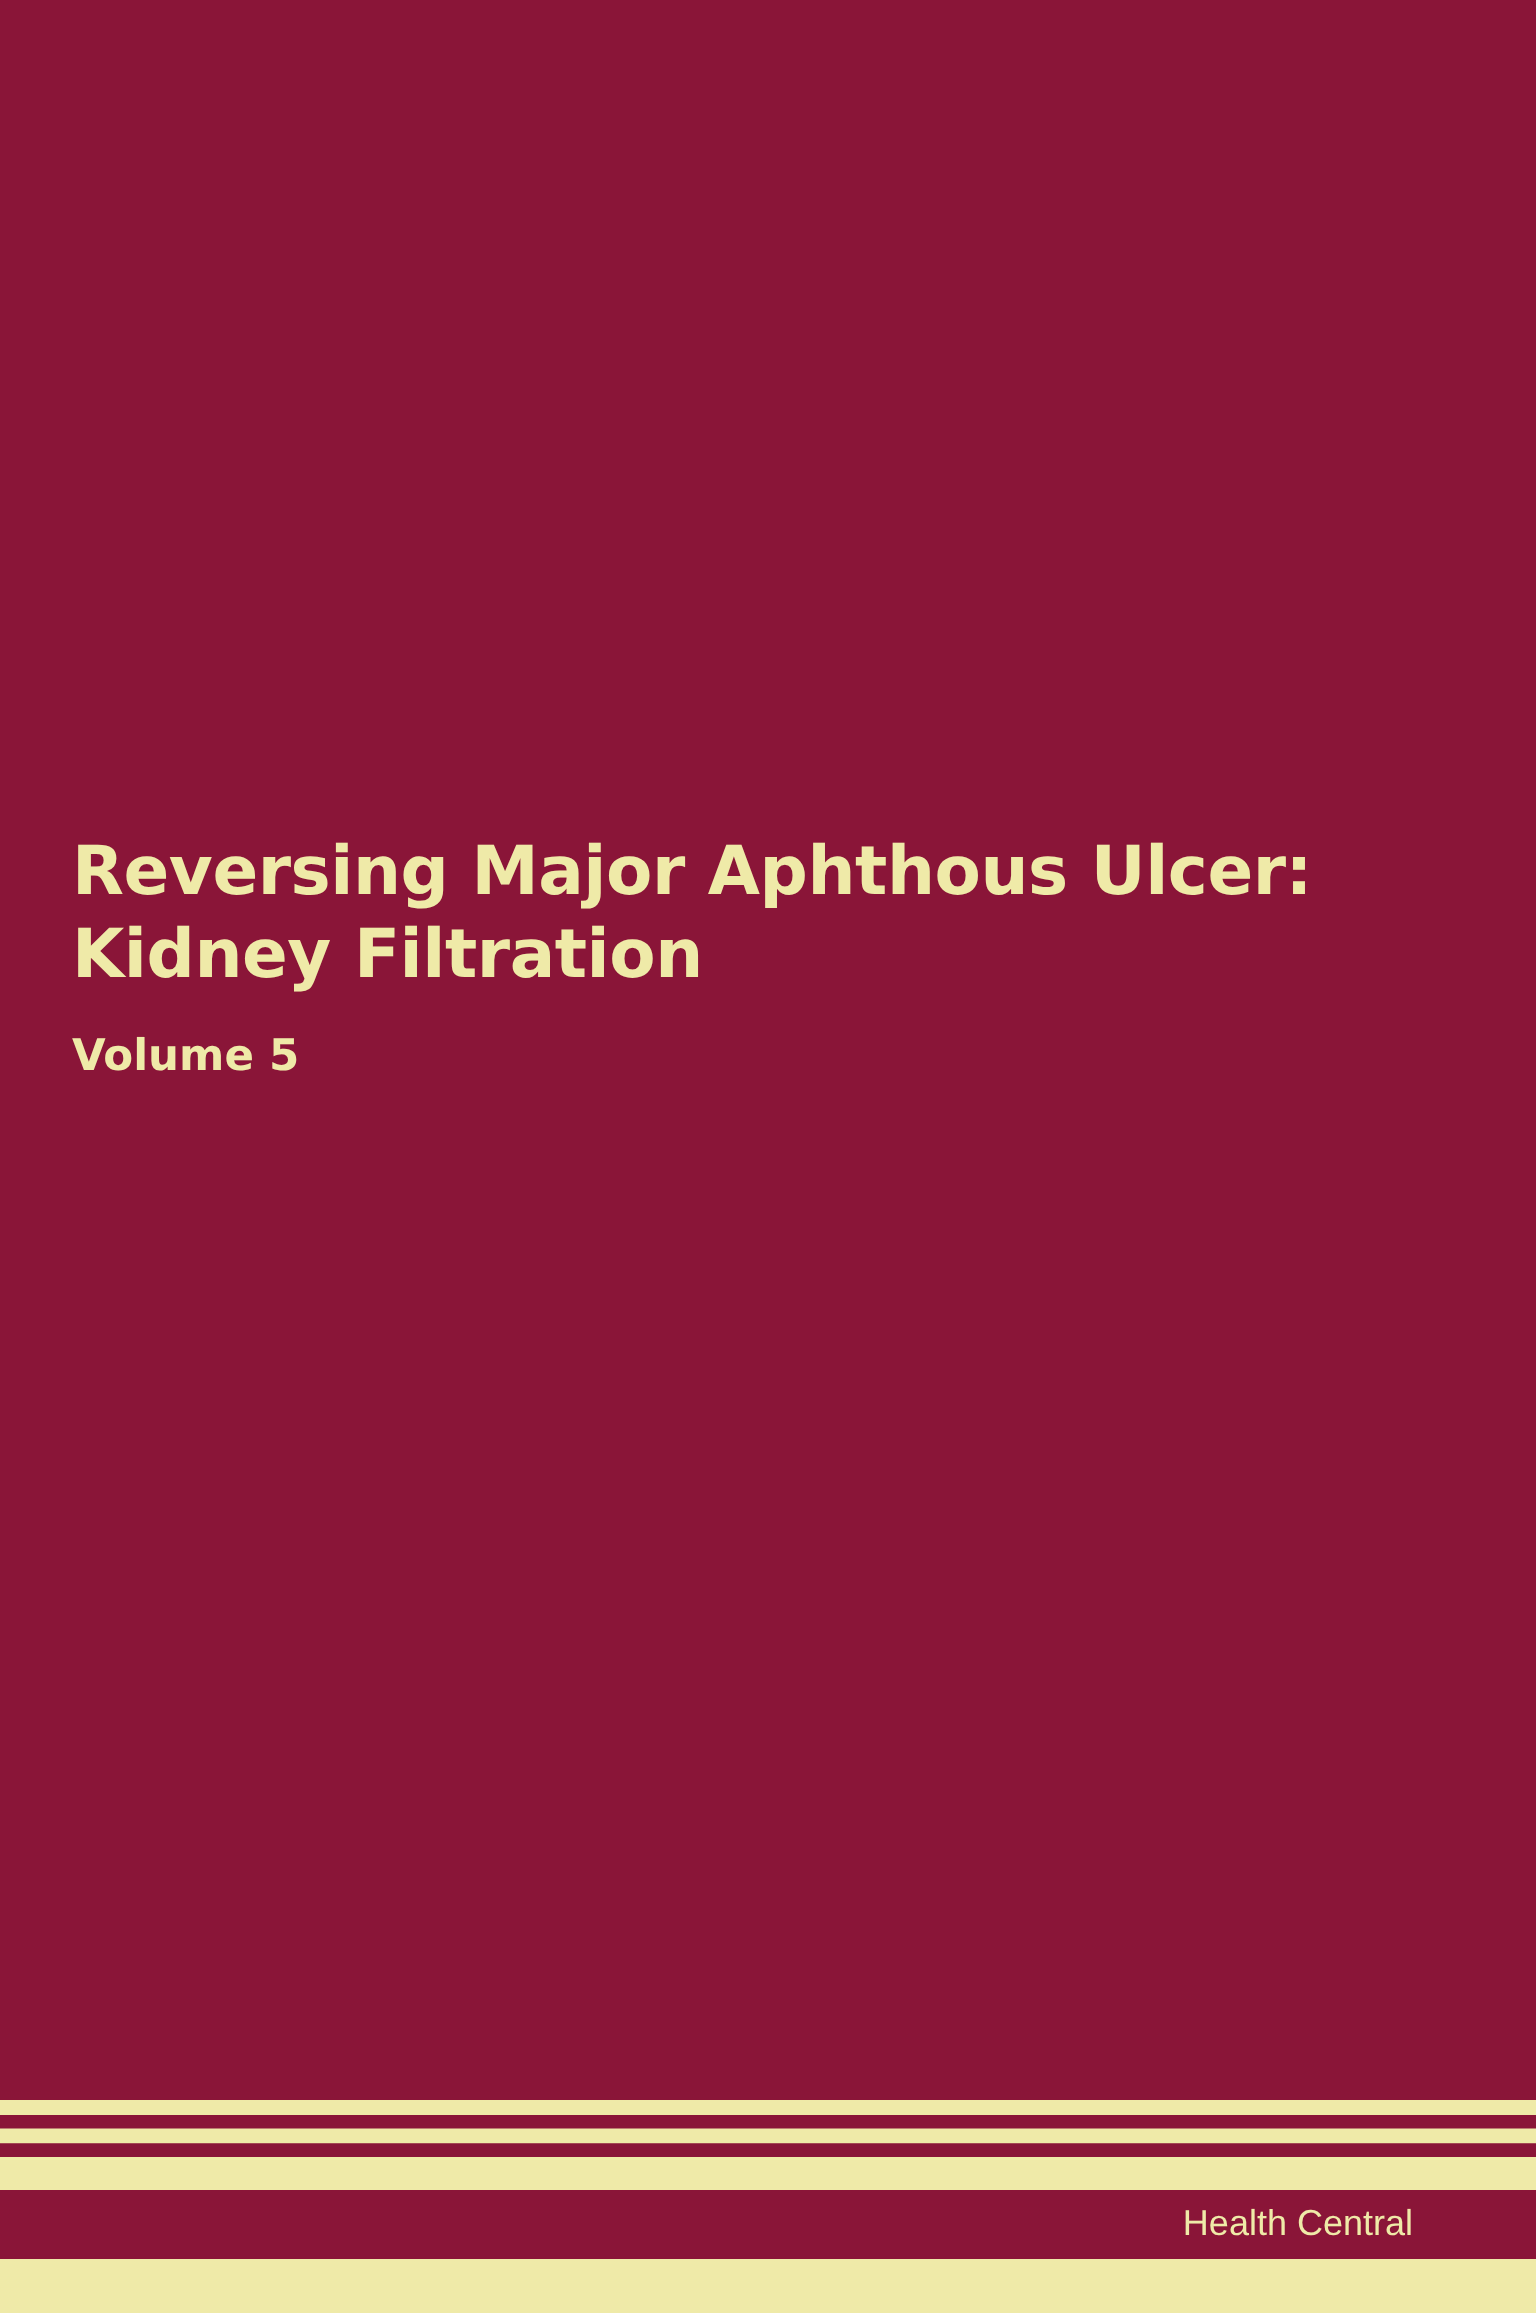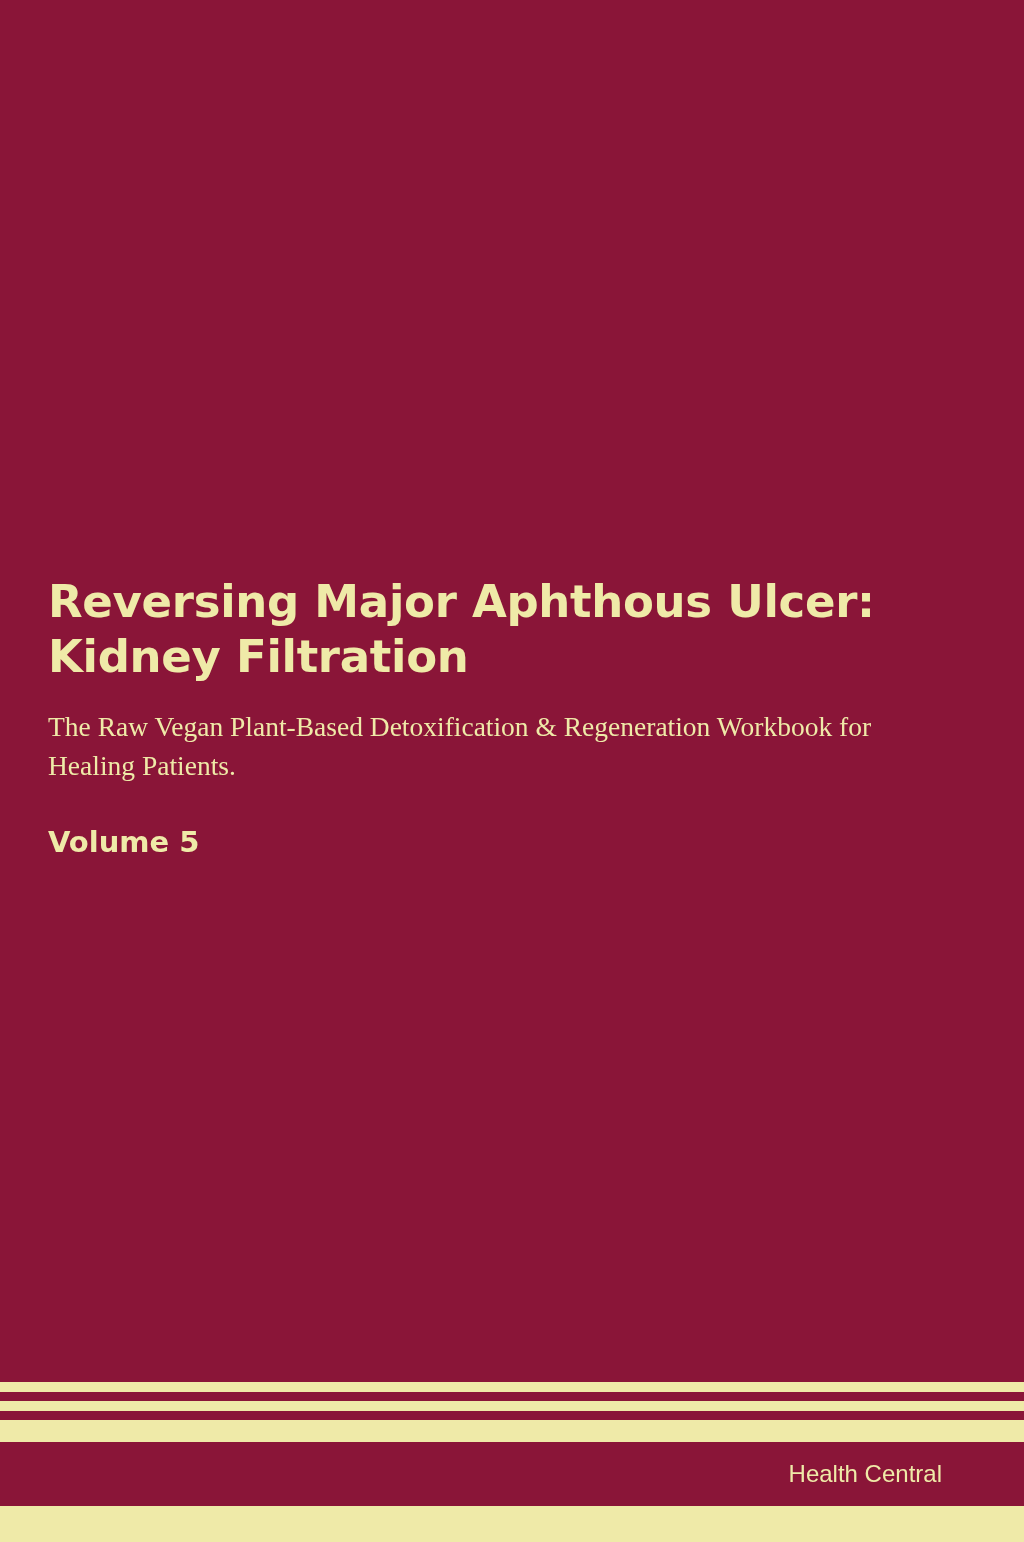--- a/index.html
+++ b/index.html
@@ -16,21 +16,21 @@
   .cover {
     position: relative;
     width: 1024px;
     height: 1542px;
     background: #8a1538;
     box-sizing: border-box;
   }
   .title-block {
     position: absolute;
     left: 48px;
-    top: 575px;
+    top: 554px;
     width: 900px;
   }
   .book-title {
     font-family: "DejaVu Sans", sans-serif;
     font-weight: bold;
     font-size: 45px;
     line-height: 1.22;
     color: #efeaa8;
     margin: 0 0 22px 0;
     letter-spacing: -0.3px;
@@ -60,42 +60,41 @@
   }
   .stripe {
     width: 100%;
   }
   .s-cream { background: #efeaa8; }
   .s-maroon { background: #8a1538; }
 
   .publisher-band {
     position: relative;
     width: 100%;
-    height: 64px;
+    height: 46px;
     background: #8a1538;
   }
   .publisher-name {
     position: absolute;
     right: 82px;
     top: 50%;
     transform: translateY(-50%);
     font-family: "Liberation Sans", sans-serif;
     font-size: 24px;
     color: #efeaa8;
     white-space: nowrap;
   }
 </style>
 </head>
 <body>
 
 <div class="cover">
 
   <div class="title-block">
     <h1 class="book-title">Reversing Major Aphthous Ulcer: Kidney Filtration</h1>
-    <p class="book-subtitle">The Raw Vegan Plant-Based Detoxification &amp; Regeneration Workbook for Healing Patients.</p>
     <p class="book-volume">Volume 5</p>
   </div>
 
   <div class="stripes">
     <div class="stripe s-cream" style="height:10px;"></div>
     <div class="stripe s-maroon" style="height:9px;"></div>
     <div class="stripe s-cream" style="height:10px;"></div>
     <div class="stripe s-maroon" style="height:9px;"></div>
     <div class="stripe s-cream" style="height:22px;"></div>
 

